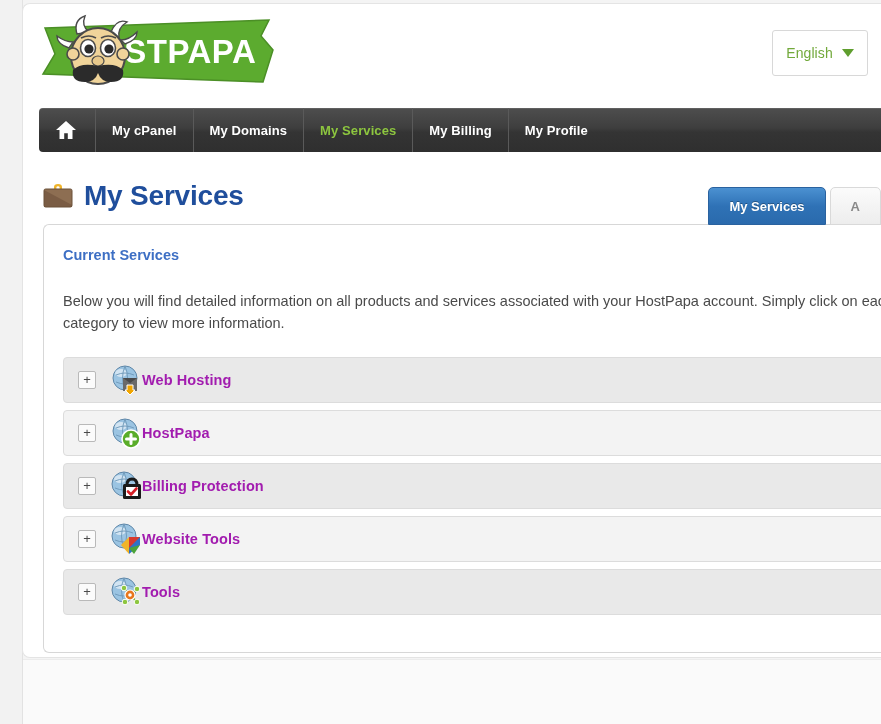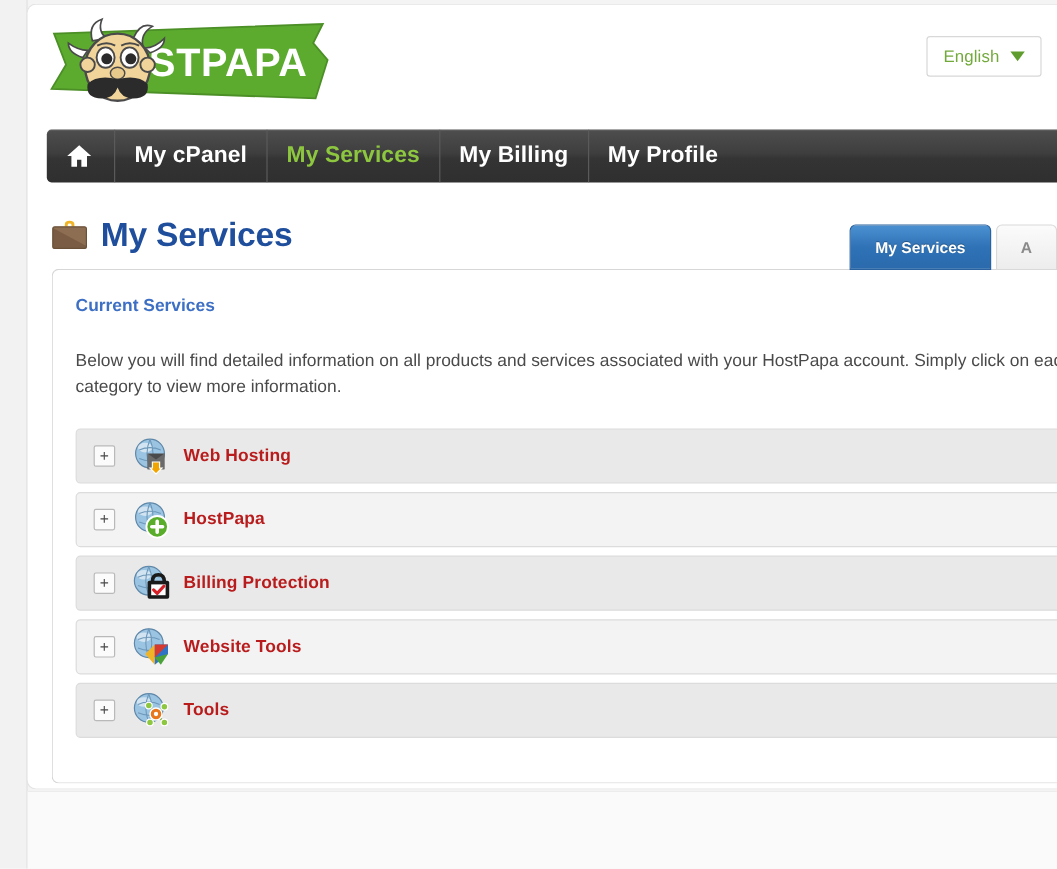--- a/index.html
+++ b/index.html
@@ -57,21 +57,21 @@
   .logo {
     position: absolute;
     left: 14px; top: 6px;
     width: 244px; height: 84px;
   }
   .logo svg { display: block; }
 
   .lang-select {
     position: absolute;
     right: 13px; top: 26px;
-    width: 96px; height: 34px;
+    width: 96px; height: 46px;
     background: #ffffff;
     border: 1px solid #d8d8d8;
     border-radius: 3px;
     box-sizing: border-box;
     display: flex;
     align-items: center;
     justify-content: center;
     gap: 9px;
     cursor: pointer;
   }
@@ -105,21 +105,21 @@
     padding: 0 18px 0 16px;
     border-right: 1px solid #5a5a5a;
     cursor: pointer;
   }
   .nav-home svg { display:block; }
   .nav-item {
     display: flex;
     align-items: center;
     padding: 0 16px;
     color: #ffffff;
-    font-size: 19px;
+    font-size: 13px;
     font-weight: bold;
     white-space: nowrap;
     border-right: 1px solid #5a5a5a;
     cursor: pointer;
     letter-spacing: .1px;
   }
   .nav-item:last-child { border-right: none; }
   .nav-item.active { color: #8dc63f; }
 
   
@@ -229,22 +229,21 @@
     cursor: pointer;
     flex: none;
   }
   .svc-icon {
     margin-left: 14px;
     width: 32px; height: 32px;
     flex: none;
     display: block;
   }
   .svc-label {
-    margin-left: 11px;
-    color: #b91c1c;
+    color: #a21caf;
     font-size: 14.5px;
     font-weight: bold;
     letter-spacing: .1px;
   }
 </style>
 </head>
 <body>
 
 <div class="page">
 
@@ -294,20 +293,21 @@
       </div>
     </div>
 
     <div class="nav">
       <div class="nav-home">
         <svg width="22" height="20" viewBox="0 0 22 20">
           <path d="M11 1 L21 10 L17.5 10 L17.5 19 L12.8 19 L12.8 13.2 L9.2 13.2 L9.2 19 L4.5 19 L4.5 10 L1 10 Z" fill="#ffffff"></path>
         </svg>
       </div>
       <div class="nav-item">My cPanel</div>
+      <div class="nav-item">My Domains</div>
       <div class="nav-item active">My Services</div>
       <div class="nav-item">My Billing</div>
       <div class="nav-item">My Profile</div>
     </div>
 
     <div class="title-row">
       <svg width="30" height="26" viewBox="0 0 30 26">
         <path d="M11 4 Q11 1 15 1 Q19 1 19 4 L19 6 L16.6 6 L16.6 4.4 Q16.6 3.2 15 3.2 Q13.4 3.2 13.4 4.4 L13.4 6 L11 6 Z" fill="#f0b429"></path>
         <rect x="1" y="6" width="28" height="18" rx="1.6" fill="#8d6e52"></rect>
         <path d="M1 7 L29 22 L29 23.4 Q29 24 28.2 24 L1.8 24 Q1 24 1 23.4 Z" fill="#7a5c44"></path>

